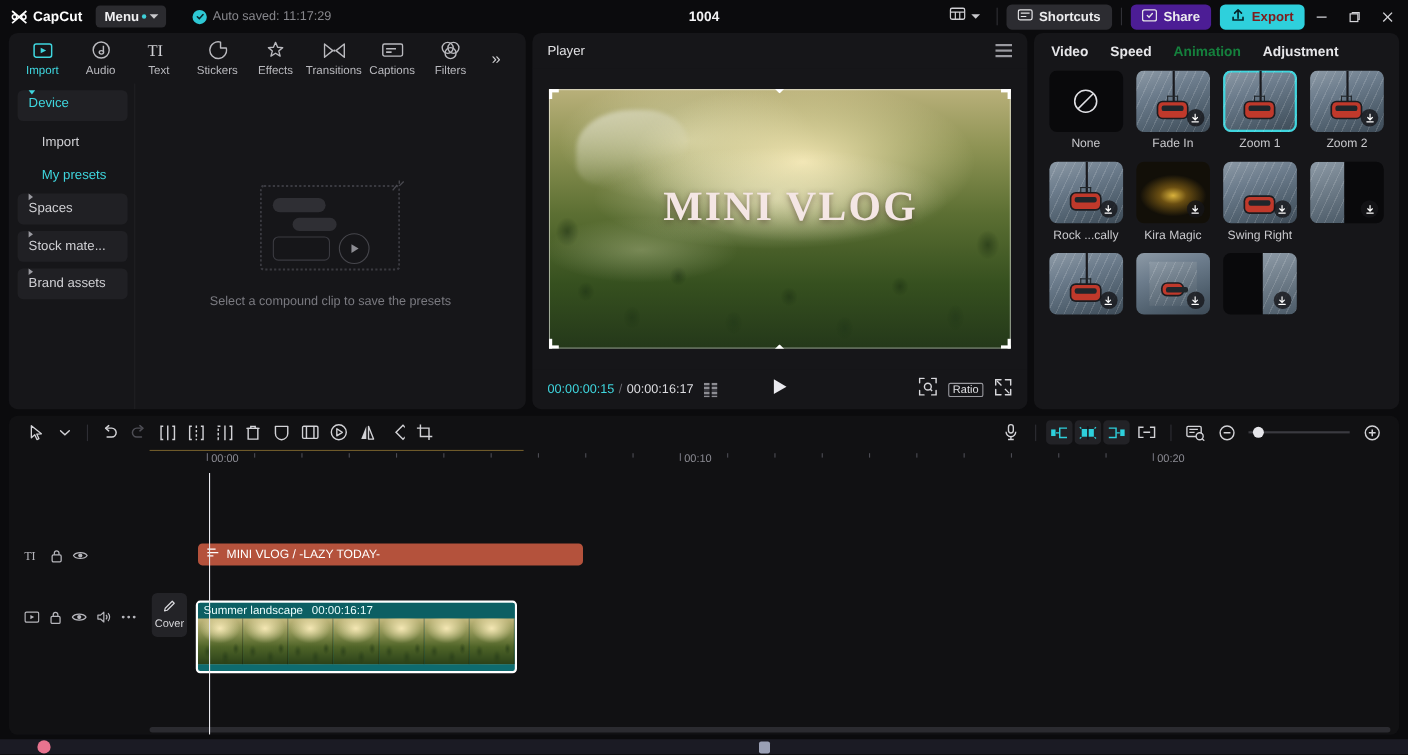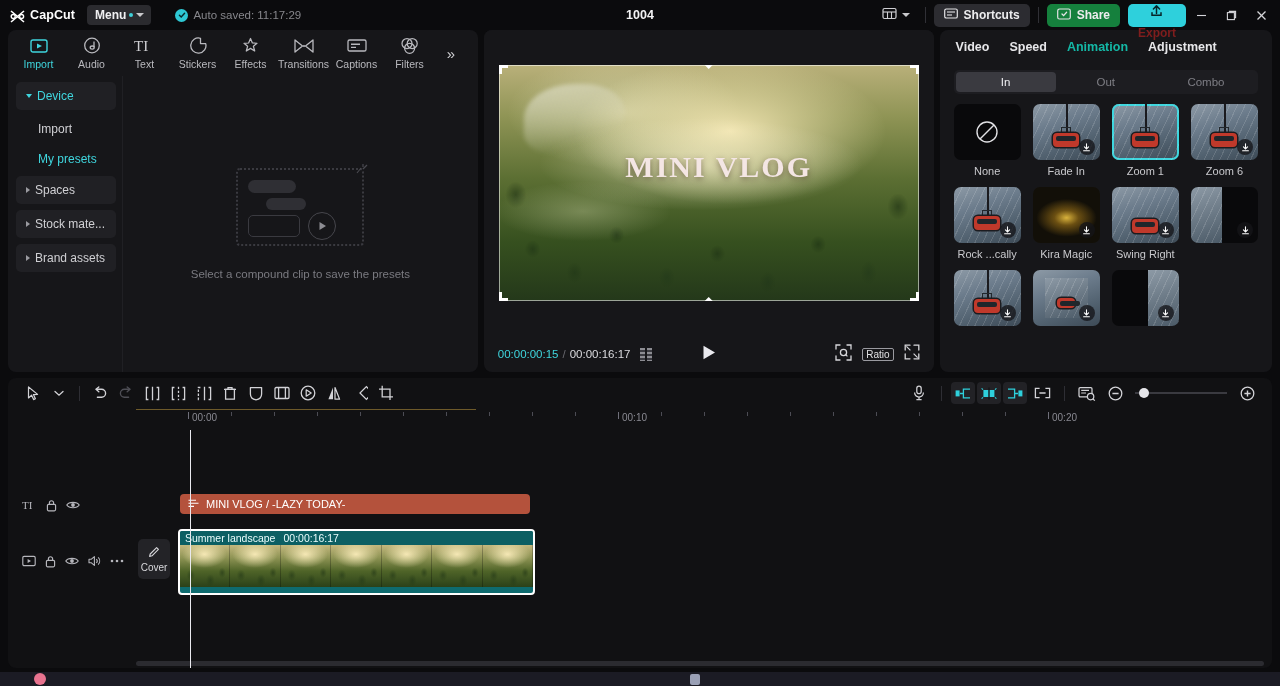--- a/index.html
+++ b/index.html
@@ -40,22 +40,22 @@
   }
   .tb-right { margin-left: auto; display: flex; align-items: center; gap: 0px; padding-right: 4px; }
   .layout-btn { display: flex; align-items: center; gap: 5px; padding: 3px 7px; cursor: pointer; }
   .vsep { width: 1px; height: 16px; background: #303036; margin: 0 8px; }
   .chip {
     height: 23px; display: flex; align-items: center; gap: 6px;
     padding: 0 10px; border-radius: 5px; font-size: 12px; font-weight: bold;
     cursor: pointer; color: #ececee;
   }
   .chip.shortcuts { background: #2c2c31; }
-  .chip.share { background: #15803d; }
-  .chip.export { background: #2ed0dc; color: #7f1d1d; margin-left: 8px; flex-direction: column; }
+  .chip.share { background: #4c1d95; }
+  .chip.export { background: #2ed0dc; color: #7f1d1d; margin-left: 8px; }
   .wbtn { width: 30px; height: 30px; display: flex; align-items: center; justify-content: center; cursor: pointer; }
 
   
   .panels { display: flex; gap: 6px; padding: 0 8px; height: 342px; }
 
   .panel { background: #161619; border-radius: 8px; overflow: hidden; }
   .left-panel { width: 472px; display: flex; flex-direction: column; }
   .center-panel { width: 452px; display: flex; flex-direction: column; background: #161619; }
   .right-panel { width: 334px; display: flex; flex-direction: column; background: #161619; }
 
@@ -70,23 +70,24 @@
     color: #b9b9be; font-size: 10.5px;
   }
   .ttab.active { color: #3fd6de; }
   .ttab .ticon { height: 19px; display: flex; align-items: center; justify-content: center; }
   .ttab-more { margin-left: 2px; width: 26px; height: 40px; display: flex; align-items: center; justify-content: center; color: #cfcfd2; cursor: pointer; font-size: 15px; }
   .ttab-label { white-space: nowrap; }
 
   .left-body { flex: 1; display: flex; min-height: 0; }
   .lib-side { width: 114px; padding: 6px 6px 0 8px; }
   .lib-item {
-    height: 28px; border-radius: 5px; display: flex; align-items: center;
+    height: 28px; border-radius: 5px; display: flex; 
     padding-left: 10px; font-size: 12px; color: #d0d0d4; cursor: pointer;
     margin-bottom: 6px;
+    flex-direction: column;
   }
   .lib-item.box { background: #202024; }
   .lib-item.active-c { color: #3fd6de; }
   .lib-sub { height: 26px; display: flex; align-items: center; padding-left: 22px; font-size: 12px; color: #d0d0d4; cursor: pointer; margin-bottom: 4px; }
   .lib-sub.sel { color: #3fd6de; }
   .tri { width: 0; height: 0; margin-right: 5px; }
   .tri.right { border-top: 3.5px solid transparent; border-bottom: 3.5px solid transparent; border-left: 4.5px solid #9a9aa0; }
   .tri.down { border-left: 3.5px solid transparent; border-right: 3.5px solid transparent; border-top: 4.5px solid #3fd6de; }
 
   .lib-main { flex: 1; display: flex; flex-direction: column; align-items: center; justify-content: center; border-left: 1px solid #202024; }
@@ -128,21 +129,21 @@
       radial-gradient(ellipse 3% 8% at 88% 88%, #23391b, transparent 60%),
       radial-gradient(ellipse 4% 9% at 95% 60%, #1a2d12, transparent 62%),
       radial-gradient(ellipse 4% 9% at 4% 55%, #1a2d12, transparent 62%);
   }
   .vf-river { position: absolute; left: 6%; top: 8%; width: 24%; height: 30%;
     background: linear-gradient(160deg, rgba(225,225,205,.75), rgba(190,195,170,0) 75%);
     border-radius: 50% 40% 60% 30%; filter: blur(2px); }
   .vf-title {
     position: absolute; left: 0; right: 0; top: 36%;
     text-align: center; font-family: "Liberation Serif", serif;
-    font-size: 30px; font-weight: bold; letter-spacing: 2px;
+    font-size: 38px; font-weight: bold; letter-spacing: 2px;
     color: #f4e6e4; text-shadow: 0 2px 6px rgba(60,40,30,.55); margin-left: 20px;
   }
   .vf-handles { position: absolute; inset: 0; border: 1px solid rgba(255,255,255,.55); }
   .hdl { position: absolute; width: 9px; height: 9px; }
   .hdl.tl { left: -1px; top: -1px; border-left: 3px solid #fff; border-top: 3px solid #fff; }
   .hdl.tr { right: -1px; top: -1px; border-right: 3px solid #fff; border-top: 3px solid #fff; }
   .hdl.bl { left: -1px; bottom: -1px; border-left: 3px solid #fff; border-bottom: 3px solid #fff; }
   .hdl.br { right: -1px; bottom: -1px; border-right: 3px solid #fff; border-bottom: 3px solid #fff; }
   .hdl.tm { left: 50%; margin-left: -6px; top: -3px; width: 12px; height: 6px; background: #fff; clip-path: polygon(0 0,100% 0,50% 100%); }
   .hdl.bm { left: 50%; margin-left: -6px; bottom: -3px; width: 12px; height: 6px; background: #fff; clip-path: polygon(50% 0,100% 100%,0 100%); }
@@ -153,21 +154,21 @@
   .tc-tot { font-size: 11.5px; color: #dcdce0; }
   .filmstrip-ic { margin-left: 10px; display: flex; gap: 2px; cursor: pointer; }
   .filmstrip-ic i { width: 5px; height: 13px; background: repeating-linear-gradient(180deg,#8d8d93 0 2px,#3a3a40 2px 4px); display: block; }
   .play-btn { position: absolute; left: 50%; transform: translateX(-50%); cursor: pointer; }
   .pbar-right { margin-left: auto; display: flex; align-items: center; gap: 10px; text-align: right; }
   .ratio-box { border: 1px solid #9a9aa0; border-radius: 2px; padding: 0px 3px; font-size: 10px; color: #e0e0e3; cursor: pointer; }
 
   
   .rtabs { height: 34px; display: flex; align-items: center; gap: 20px; padding: 0 16px; }
   .rtab { font-size: 12.5px; font-weight: bold; color: #e6e6e9; cursor: pointer; }
-  .rtab.active { color: #14b8a6; }
+  .rtab.active { color: #15803d; }
   .seg {
     margin: 6px 14px 10px; height: 24px; background: #1d1d21; border-radius: 5px;
     display: flex; padding: 2px;
   }
   .seg-i { flex: 1; display: flex; align-items: center; justify-content: center; font-size: 11.5px; color: #7e7e85; border-radius: 4px; cursor: pointer; }
   .seg-i.on { background: #3a3a40; color: #f0f0f3; }
   .grid-wrap { flex: 1; overflow: hidden; padding: 0 14px; }
   .pgrid { display: grid; grid-template-columns: repeat(4, 1fr); gap: 10px 12px; }
   .pcell { cursor: pointer; }
   .pthumb {
@@ -477,20 +478,28 @@
                   <line x1="9" y1="2" x2="9" y2="5" stroke="#4a4a50" stroke-width="1.2"></line>
                 </svg>
             </span>
           </div>
           <div class="empty-text">Select a compound clip to save the presets</div>
         </div>
       </div>
     </div>
 
     <div class="panel center-panel">
+      <div class="panel-head">
+        <span class="panel-head-title">Player</span>
+        <span class="burger">
+            <i></i>
+            <i></i>
+            <i></i>
+          </span>
+      </div>
 
       <div class="player-stage">
         <div class="video-frame">
           <div class="vf-river"></div>
           <div class="vf-trees"></div>
           <div class="vf-haze"></div>
           <div class="vf-title">MINI VLOG</div>
           <div class="vf-handles">
             <span class="hdl tl"></span>
             <span class="hdl tr"></span>
@@ -536,25 +545,20 @@
     </div>
 
     <div class="panel right-panel">
       <div class="rtabs">
         <span class="rtab">Video</span>
         <span class="rtab">Speed</span>
         <span class="rtab active">Animation</span>
         <span class="rtab">Adjustment</span>
       </div>
 
-      <div class="seg">
-        <span class="seg-i on">In</span>
-        <span class="seg-i">Out</span>
-        <span class="seg-i">Combo</span>
-      </div>
 
       <div class="grid-wrap">
         <div class="pgrid">
 
           <div class="pcell">
             <div class="pthumb none-t">
               <svg width="26" height="26" viewBox="0 0 26 26">
                   <circle cx="13" cy="13" r="10" stroke="#e0e0e4" stroke-width="1.4" fill="none"></circle>
                   <line x1="6" y1="20" x2="20" y2="6" stroke="#e0e0e4" stroke-width="1.4"></line>
                 </svg>
@@ -594,21 +598,21 @@
                 <span class="cabline"></span>
                 <span class="cabarm"></span>
                 <span class="cab"></span>
               <span class="dlbtn">
                   <svg width="9" height="9" viewBox="0 0 9 9">
                     <path d="M4.5 0.8 V5.6 M2.4 3.8 L4.5 5.9 L6.6 3.8" stroke="#fff" stroke-width="1.1" fill="none" stroke-linecap="round"></path>
                     <line x1="1.6" y1="7.7" x2="7.4" y2="7.7" stroke="#fff" stroke-width="1.1" stroke-linecap="round"></line>
                   </svg>
                 </span>
             </div>
-            <div class="plabel">Zoom 6</div>
+            <div class="plabel">Zoom 2</div>
           </div>
 
           <div class="pcell">
             <div class="pthumb">
               <span class="snowtex"></span>
                 <span class="cabline"></span>
                 <span class="cabarm"></span>
                 <span class="cab"></span>
               <span class="dlbtn">
                   <svg width="9" height="9" viewBox="0 0 9 9">
@@ -970,21 +974,21 @@
 
         <div class="cover-btn" style="left:130px;top:13px">
           <span>
             <svg width="12" height="12" viewBox="0 0 12 12">
                 <path d="M1.6 10.4 L2.2 8 L8.6 1.6 L10.4 3.4 L4 9.8 Z" stroke="#d8d8dc" stroke-width="1.1" fill="none" stroke-linejoin="round"></path>
               </svg>
           </span>
           <span>Cover</span>
         </div>
 
-        <div class="clip clip-video" style="left:170px;width:357px;top:3px;height:66px">
+        <div class="clip clip-video" style="left:170px;width:292px;top:20px;height:66px">
           <div class="cv-head">
             <span>Summer landscape</span>
             <span>00:00:16:17</span>
           </div>
           <div class="cv-strip">
             <span class="frame"></span>
             <span class="frame"></span>
             <span class="frame"></span>
             <span class="frame"></span>
             <span class="frame"></span>

